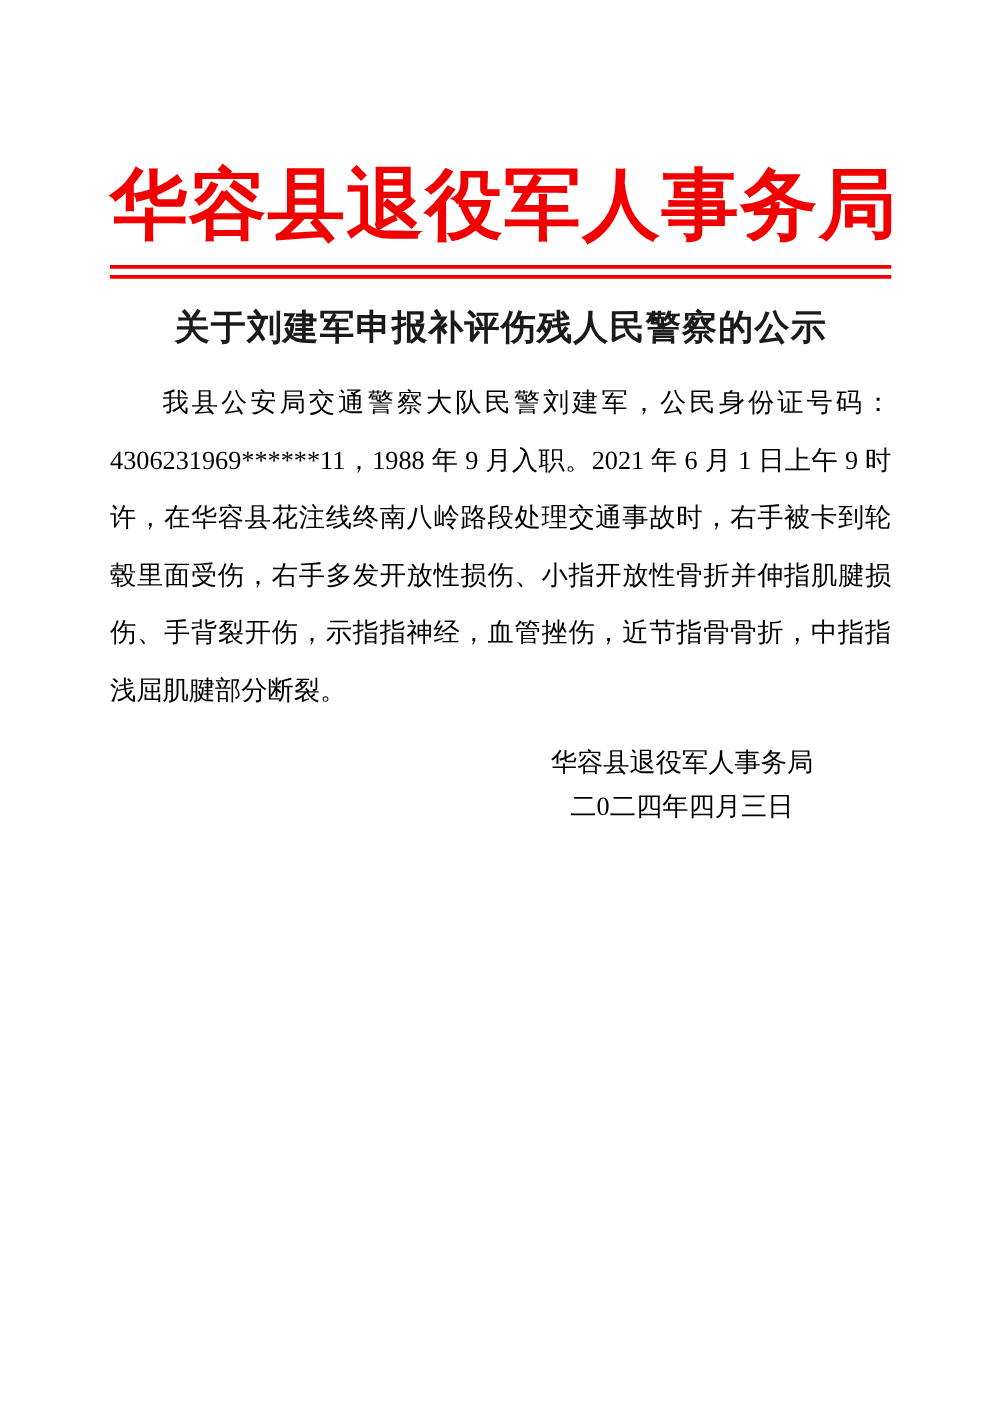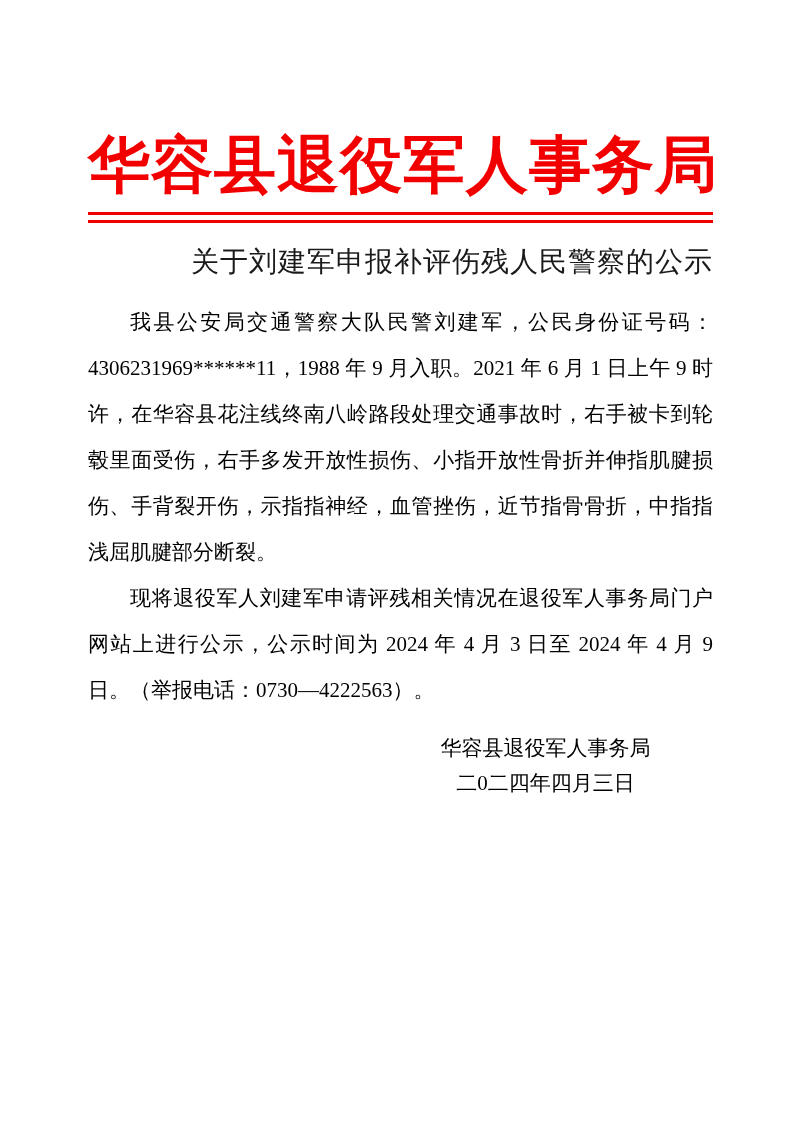--- a/index.html
+++ b/index.html
@@ -31,23 +31,23 @@
     white-space: nowrap;
   }
   .double-rule {
     margin-top: 8px;
     height: 5px;
     border-top: 3px solid #f20000;
     border-bottom: 3px solid #f20000;
   }
   .doc-title {
     margin: 20px 0 0 0;
-    text-align: right;
+    text-align: center;
     font-size: 28px;
-    font-weight: normal;
+    font-weight: bold;
     color: #1a1a1a;
     letter-spacing: 1px;
   }
   .body-text {
     margin-top: 18px;
     font-size: 21px;
     line-height: 46px;
     text-align: justify;
     text-justify: inter-ideograph;
   }
@@ -85,21 +85,20 @@
   <div class="content">
 
     <div class="letterhead">华容县退役军人事务局</div>
 
     <div class="double-rule"></div>
 
     <h1 class="doc-title">关于刘建军申报补评伤残人民警察的公示</h1>
 
     <div class="body-text">
       <p>我县公安局交通警察大队民警刘建军，公民身份证号码：4306231969******11，1988 年 9 月入职。2021 年 6 月 1 日上午 9 时许，在华容县花注线终南八岭路段处理交通事故时，右手被卡到轮毂里面受伤，右手多发开放性损伤、小指开放性骨折并伸指肌腱损伤、手背裂开伤，示指指神经，血管挫伤，近节指骨骨折，中指指浅屈肌腱部分断裂。</p>
-      <p>现将退役军人刘建军申请评残相关情况在退役军人事务局门户网站上进行公示，公示时间为 2024 年 4 月 3 日至 2024 年 4 月 9 日。（举报电话：0730—4222563）。</p>
     </div>
 
     <div class="signature">
       <div>华容县退役军人事务局</div>
       <div>二0二四年四月三日</div>
     </div>
 
   </div>
 
   <div class="seal">

